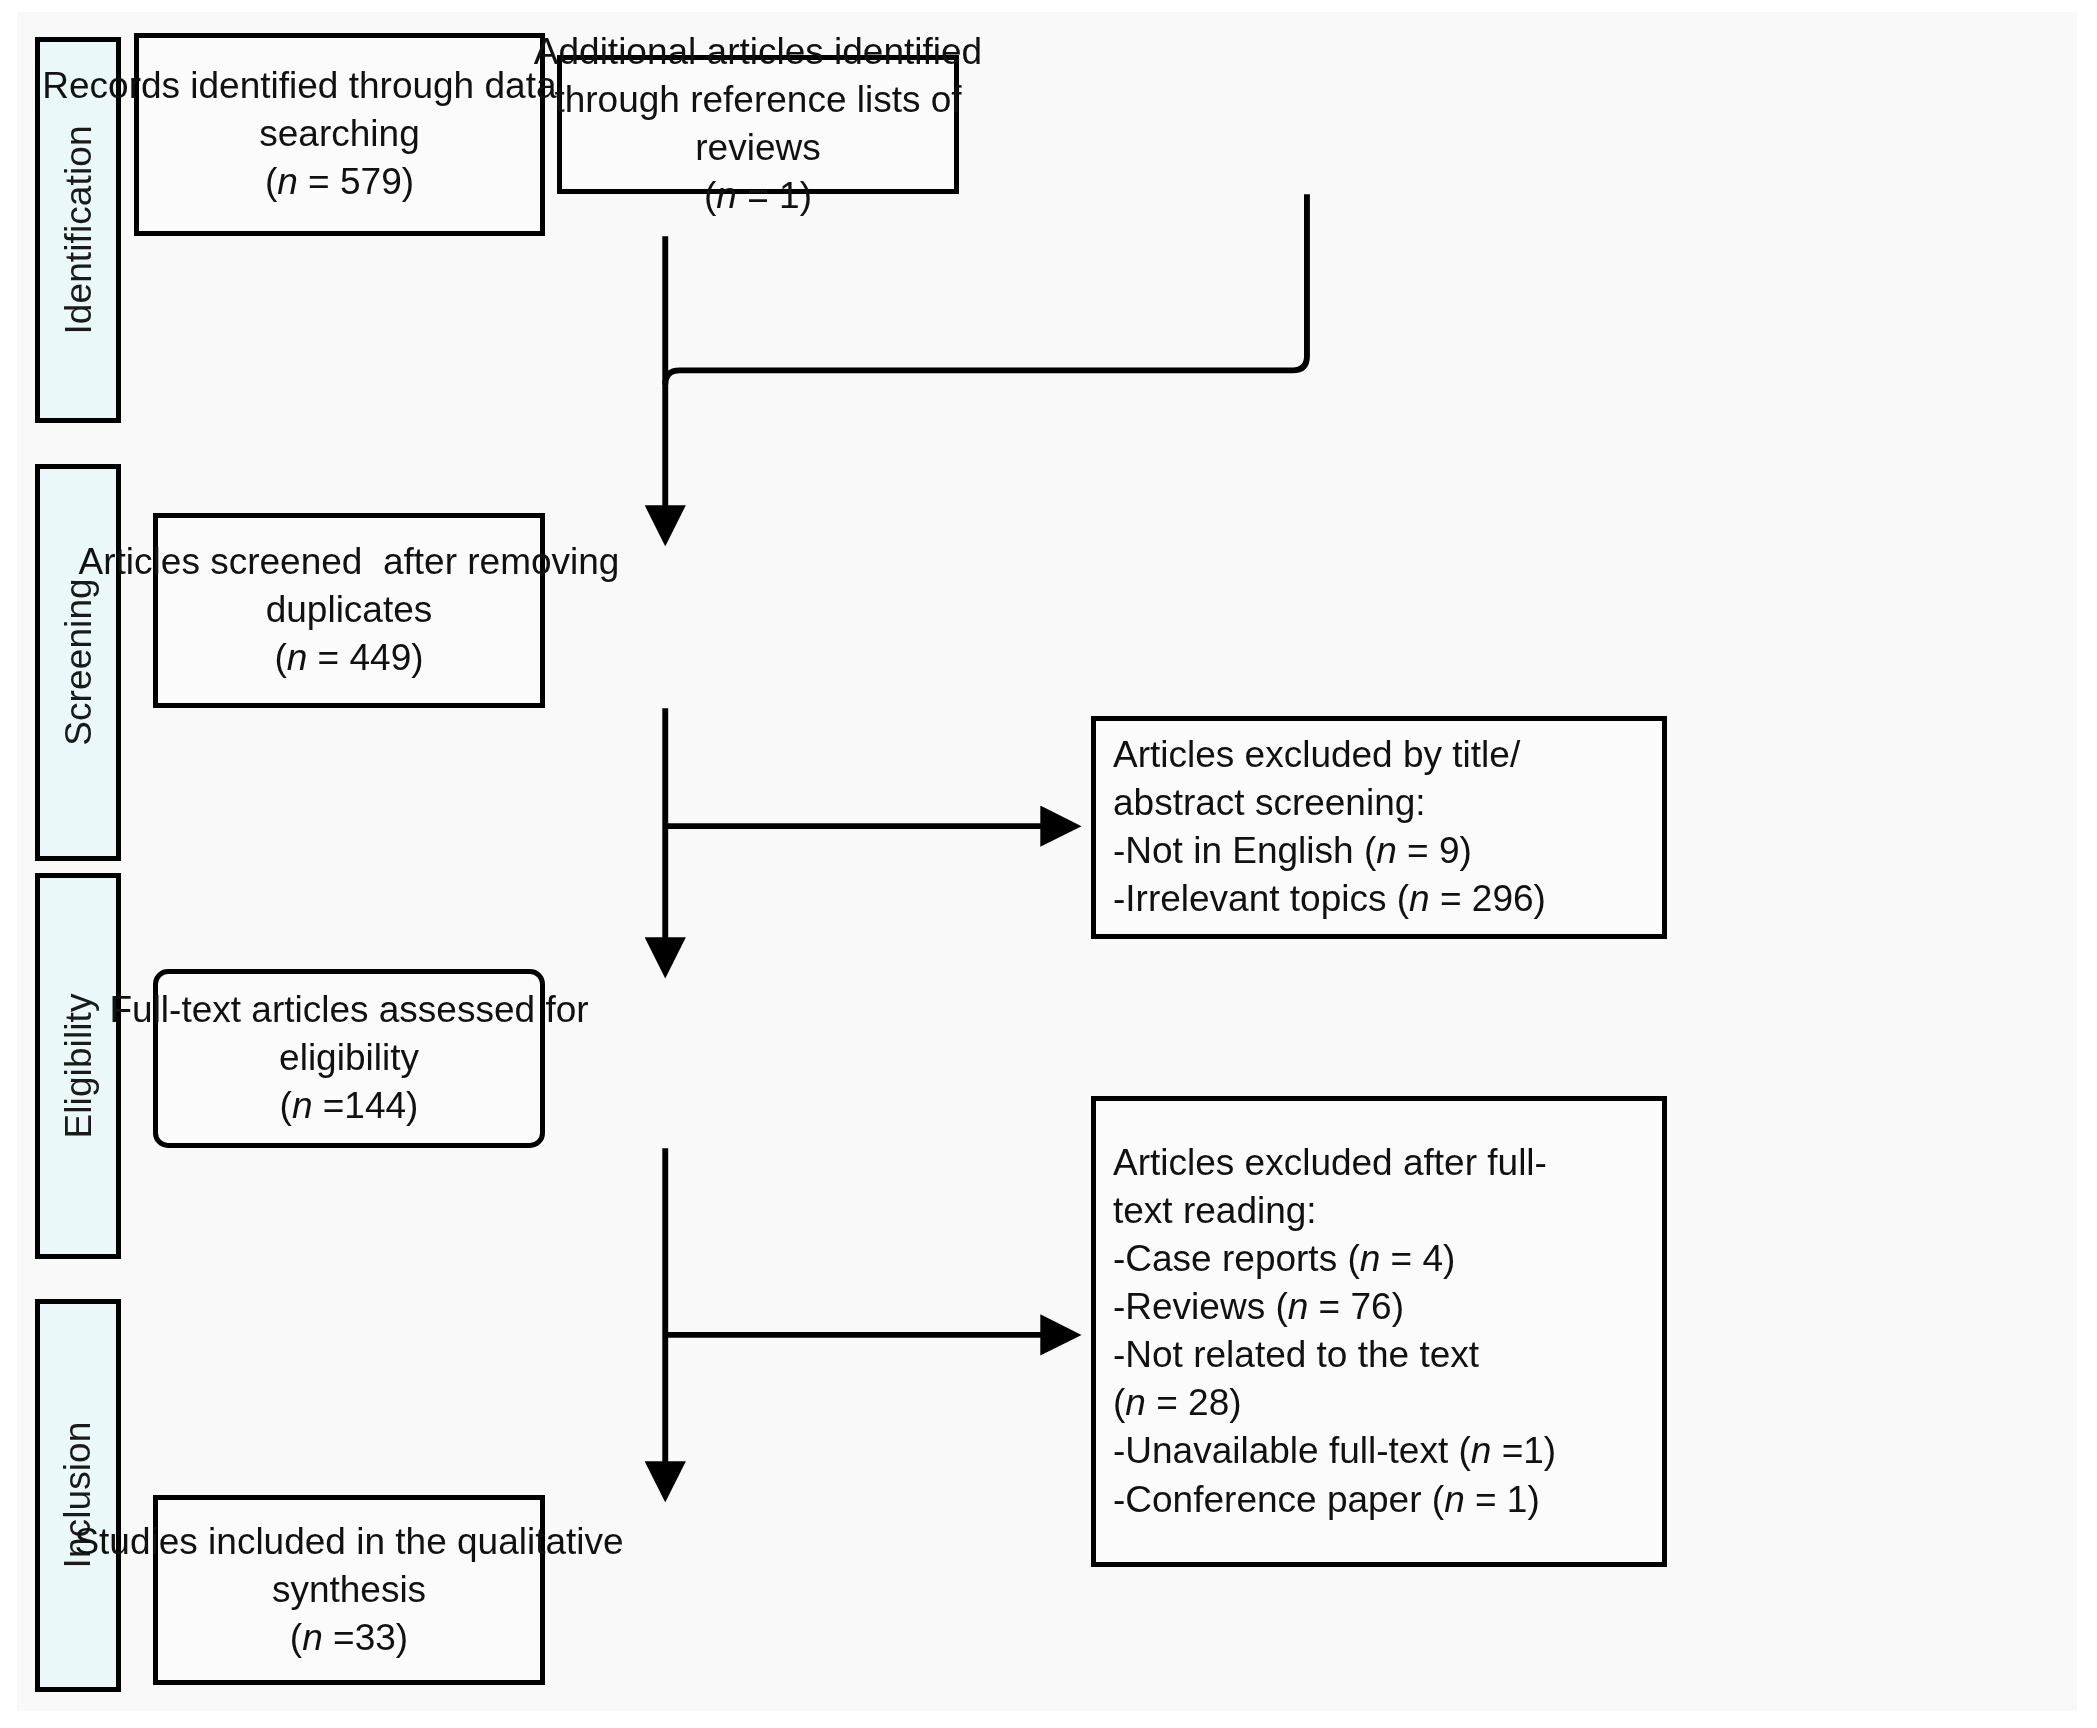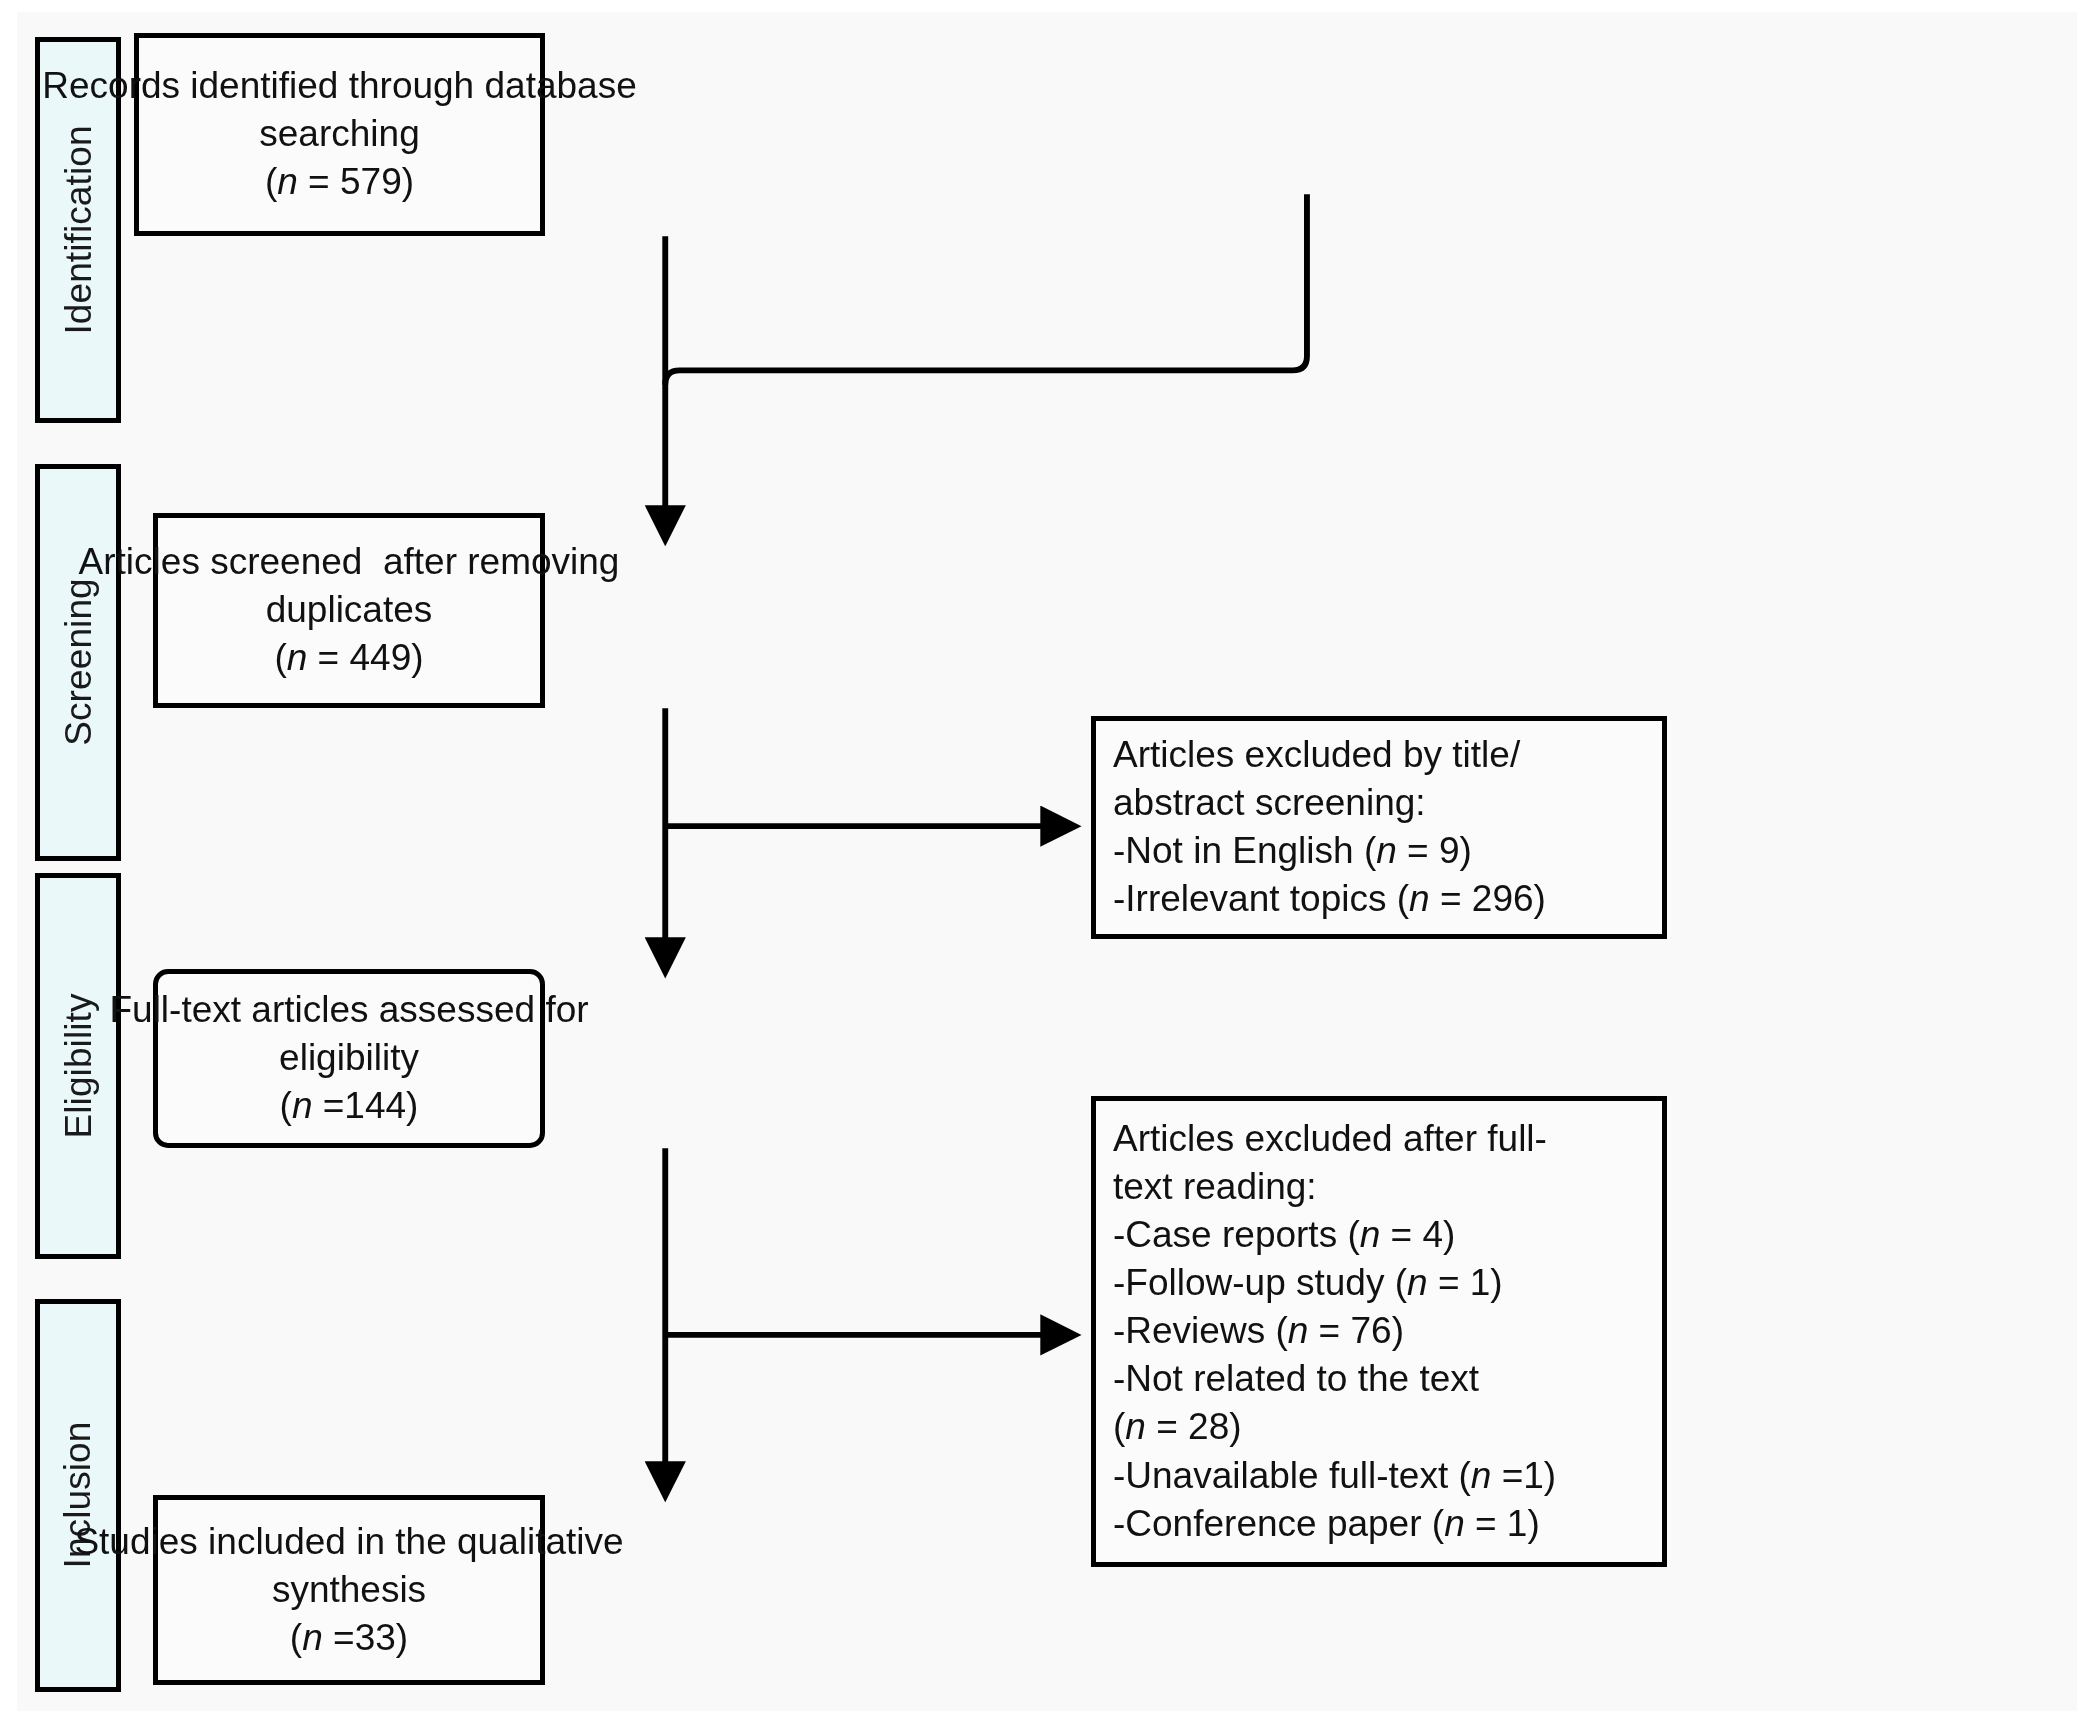--- a/index.html
+++ b/index.html
@@ -106,20 +106,26 @@
   <div class="stage-box" style="left:18.3px; top:1287px; width:86px; height:393px;">
     <span class="stage-label">Inclusion</span>
   </div>
 
   <div class="flow-box center" style="left:117px; top:21px; width:411px; height:203px;">
     <div class="ln">Records identified through database</div>
     <div class="ln">searching</div>
     <div class="ln"><span>(</span><i class="nv">n</i><span> = 579)</span></div>
   </div>
 
+  <div class="flow-box center" style="left:540px; top:43px; width:402px; height:139px;">
+    <div class="ln">Additional articles identified</div>
+    <div class="ln">through reference lists of</div>
+    <div class="ln">reviews</div>
+    <div class="ln"><span>(</span><i class="nv">n</i><span> = 1)</span></div>
+  </div>
 
   <div class="flow-box center" style="left:136px; top:501px; width:392px; height:195px;">
     <div class="ln">Articles screened  after removing</div>
     <div class="ln">duplicates</div>
     <div class="ln"><span>(</span><i class="nv">n</i><span> = 449)</span></div>
   </div>
 
   <div class="flow-box left" style="left:1074px; top:704px; width:576px; height:223px;">
     <div class="ln">Articles excluded by title/</div>
     <div class="ln">abstract screening:</div>
@@ -130,21 +136,20 @@
   <div class="flow-box center" style="left:136px; top:957px; width:392px; height:179px;border-radius:15px;">
     <div class="ln">Full-text articles assessed for</div>
     <div class="ln">eligibility</div>
     <div class="ln"><span>(</span><i class="nv">n</i><span> =144)</span></div>
   </div>
 
   <div class="flow-box left" style="left:1074px; top:1084px; width:576px; height:471px;">
     <div class="ln">Articles excluded after full-</div>
     <div class="ln">text reading:</div>
     <div class="ln"><span>-Case reports  (</span><i class="nv">n</i><span> = 4)</span></div>
-    <div class="ln"><span>-Follow-up study (</span><i class="nv">n</i><span> = 1)</span></div>
     <div class="ln"><span>-Reviews (</span><i class="nv">n</i><span> = 76)</span></div>
     <div class="ln">-Not related to the text</div>
     <div class="ln"><span> (</span><i class="nv">n</i><span> = 28)</span></div>
     <div class="ln"><span>-Unavailable full-text (</span><i class="nv">n</i><span> =1)</span></div>
     <div class="ln"><span>-Conference paper (</span><i class="nv">n</i><span> = 1)</span></div>
   </div>
 
   <div class="flow-box center" style="left:136px; top:1483px; width:392px; height:190px;">
     <div class="ln">Studies included in the qualitative</div>
     <div class="ln">synthesis</div>

